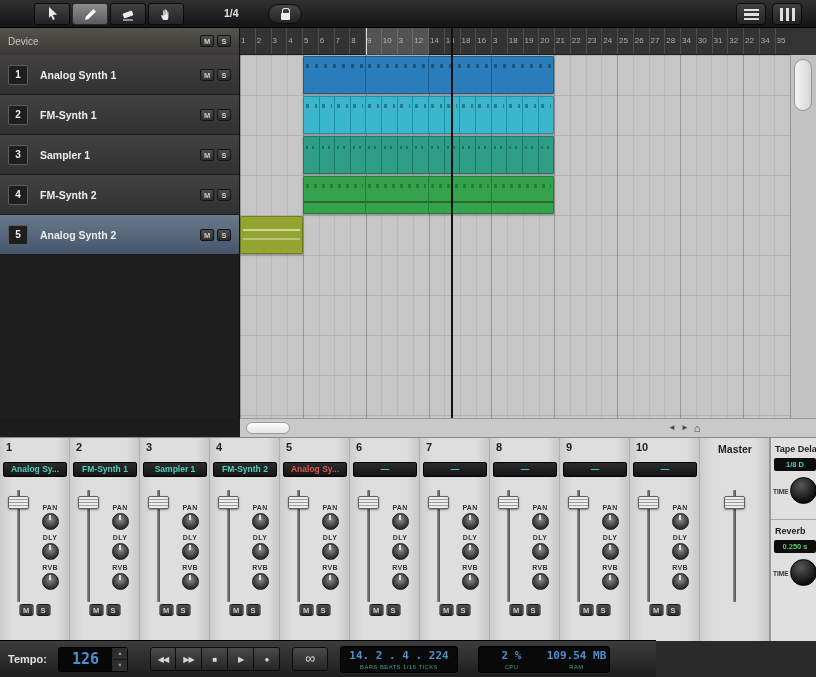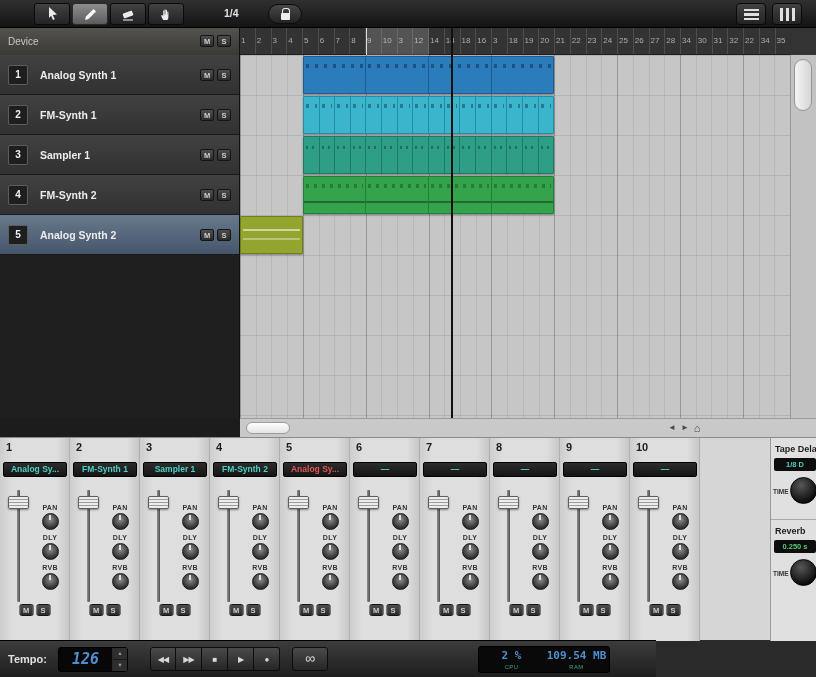--- a/index.html
+++ b/index.html
@@ -138,21 +138,21 @@
   .fx-time { position:absolute; left:2px; top:13px; font-size:6.5px; font-weight:bold; color:#333; }
   .fx-knob { position:absolute; left:19px; top:2px; width:27px; height:27px; border-radius:50%;
     background:radial-gradient(circle at 40% 30%, #575757, #0a0a0a 75%); border:1px solid #000; }
   .fx-divider { margin-top:8px; height:1px; background:#a8a8a8; }
 
   
   .transport { position:absolute; left:0; top:640px; width:656px; height:37px;
     background:linear-gradient(#3c3c3c,#1e1e1e); border-top:1px solid #000;padding-left:16px; }
   .tempo-label { position:absolute; left:8px; top:12px; color:#e0e0e0; font-size:11px; font-weight:bold; }
   .tempo-box { position:absolute; left:58px; top:6px; width:70px; height:25px; background:#070707;
-    border:1px solid #000; border-radius:3px; display:flex;font-style:italic; }
+    border:1px solid #000; border-radius:3px; display:flex; }
   .tempo-value { flex:1; color:#4f8fd0; font-family:"DejaVu Sans Mono", monospace;
     font-size:15px; font-weight:bold; text-align:center; line-height:23px; }
   .spinner { width:15px; display:flex; flex-direction:column; border-left:1px solid #2a2a2a; }
   .spin-btn { flex:1; background:#2e2e2e; color:#9a9a9a; font-size:5.5px; text-align:center;
     line-height:11px; border-bottom:1px solid #191919; }
   .spin-btn:last-child { border-bottom:none; }
   .t-group { position:absolute; left:150px; top:6px; display:flex; }
   .t-btn { width:26px; height:24px; background:linear-gradient(#4a4a4a,#262626);
     border:1px solid #0d0d0d; border-left-width:0; color:#d8d8d8; font-size:8px;
     text-align:center; line-height:23px; letter-spacing:-1px; }
@@ -572,20 +572,27 @@
             <div class="knob"></div>
             <div class="knob-label">RVB</div>
             <div class="knob"></div>
           </div>
           <div class="ms-group ch-ms">
             <div class="ms-btn">M</div>
             <div class="ms-btn">S</div>
           </div>
         </div>
       </div>
+    <div class="master">
+      <div class="master-label">Master</div>
+      <div class="fader master-fader">
+        <div class="fader-track"></div>
+        <div class="fader-cap"></div>
+      </div>
+    </div>
     <div class="fx-panel">
       <div class="fx-label">Tape Delay</div>
       <div class="fx-value" style="color:#4fd0c4">1/8 D</div>
       <div class="fx-knob-row">
         <span class="fx-time">TIME</span>
         <span class="fx-knob"></span>
       </div>
       <div class="fx-divider"></div>
       <div class="fx-label">Reverb</div>
       <div class="fx-value green">0.250 s</div>
@@ -606,20 +613,24 @@
       </span>
     </div>
     <div class="t-group">
         <div class="t-btn">◀◀</div>
         <div class="t-btn">▶▶</div>
         <div class="t-btn">■</div>
         <div class="t-btn">▶</div>
         <div class="t-btn">●</div>
       </div>
     <div class="t-btn loop">∞</div>
+    <div class="display pos">
+      <div class="disp-value">14. 2 . 4 . 224</div>
+      <div class="disp-caption">BARS BEATS 1/16 TICKS</div>
+    </div>
     <div class="display perf">
       <div class="perf-col">
         <div class="disp-value">2 %</div>
         <div class="disp-caption">CPU</div>
       </div>
       <div class="perf-col">
         <div class="disp-value">109.54 MB</div>
         <div class="disp-caption">RAM</div>
       </div>
     </div>

